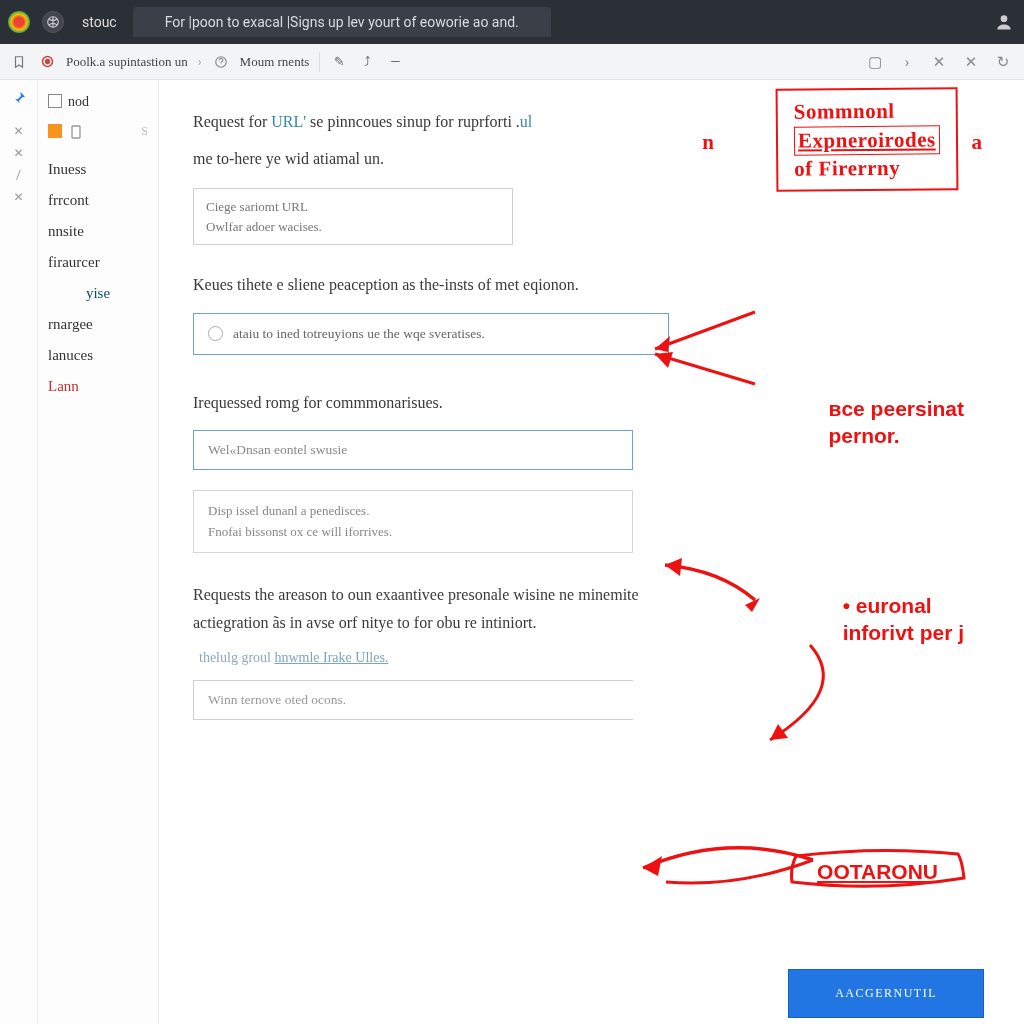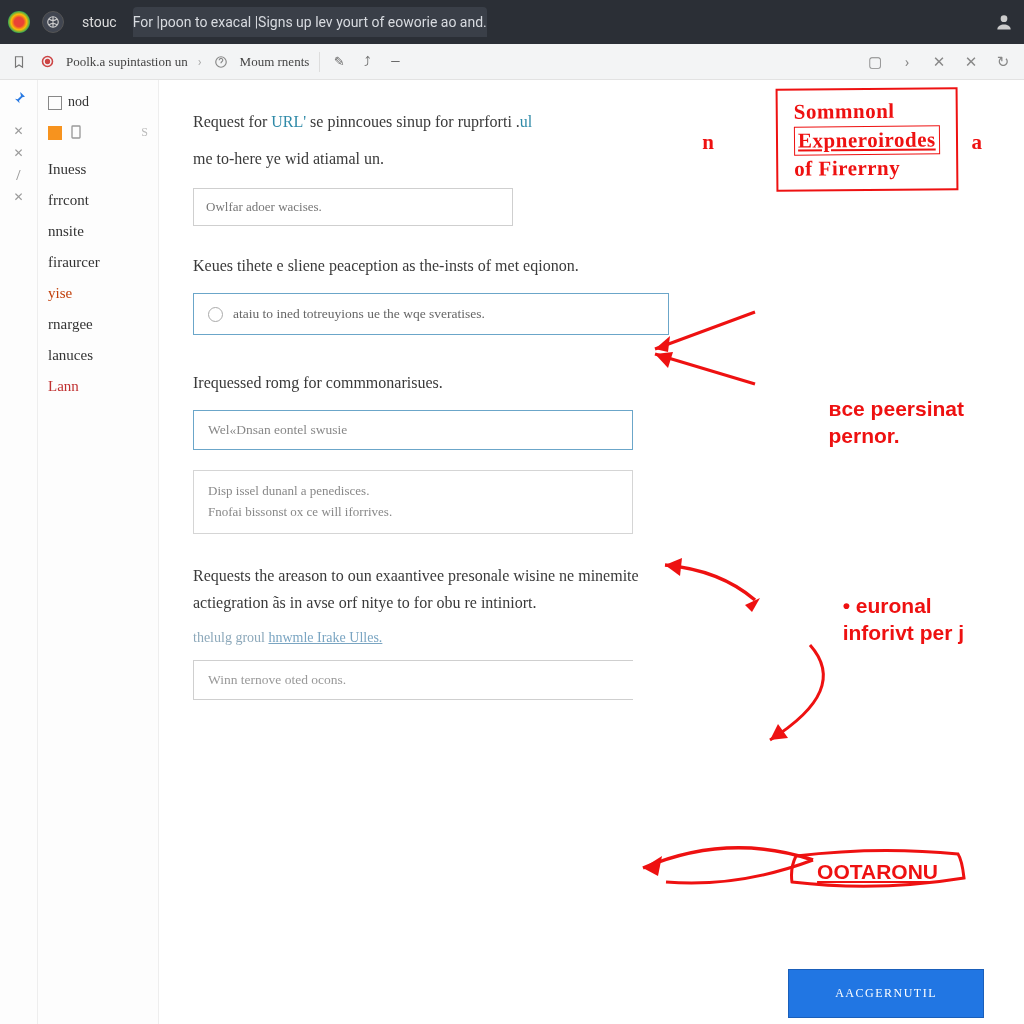--- a/index.html
+++ b/index.html
@@ -23,21 +23,21 @@
   width: 22px; height: 22px; border-radius: 50%;
   display: flex; align-items: center; justify-content: center;
   font-size: 12px; font-weight: bold;
 }
 .titlebar .app-c { background: radial-gradient(circle, #ea4335 30%, #fbbc05 50%, #34a853 70%, #4285f4 90%); color:#fff;}
 .titlebar .app-s { background: #414651; color: #e0e0e0; border:1px solid #555;}
 .titlebar .site { color: #ddd; font-size: 14px; margin-left: 6px; }
 .titlebar .tab {
   background: #3a3f48;
   height: 30px;
-  padding: 0 0;
+  padding: 0 32px;
   display: flex; align-items: center;
   color: #d8dbe0;
   font-size: 14px;
   border-radius: 4px 4px 0 0;
   margin-left: 4px;
 }
 .titlebar .spacer { flex: 1; }
 .titlebar .right-icon {
   width: 24px; height: 24px; color: #ccc; display:flex;align-items:center;justify-content:center;
 }
@@ -76,30 +76,30 @@
 .gutter .g-sym { font-size: 12px; color: #999; margin-bottom: 8px;}
 .sidebar {
   width: 120px;
   background: #fdfdfd;
   padding: 14px 10px;
   font-family: Georgia, serif;
   font-size: 14px;
   color: #333;
 }
 .sidebar .row {
-  display: flex; align-items: flex-end;
+  display: flex; align-items: flex-start;
   gap: 6px;
   margin-bottom: 14px;
   font-size: 13px;
 }
 .sidebar .icon-sq { width:14px;height:14px;border:1px solid #888;}
 .sidebar .icon-sq.o { background:#f7931e;border-color:#f7931e;}
 .sidebar .label { font-size:14px; }
 .sidebar .item { padding: 7px 0; font-size: 15px; cursor: pointer;}
-.sidebar .item.orange { color: #c2410c; }
+.sidebar .item.orange { color: #0c4a6e; text-align: center; }
 .sidebar .item.red { color: #c03030; font-weight: 500;}
 .main {
   flex: 1;
   padding: 28px 60px 28px 34px;
   overflow-y: auto;
   font-family: Georgia, serif;
   color: #333;
   position: relative;
   border-left: 1px solid #eee;
 }
@@ -138,21 +138,21 @@
 }
 .note-box {
   border: 1px solid #d5d5d5;
   width: 440px;
   padding: 10px 14px;
   font-size: 13px;
   color: #888;
   line-height: 1.6;
   margin-bottom: 28px;
 }
-.hint-link { font-size: 14px; color: #8ca8ba; margin: 6px 0 14px 0;}
+.hint-link { font-size: 14px; color: #8ca8ba; margin: 6px 0 14px 6px;}
 .hint-link .u { text-decoration: underline; color: #7aa5c2;}
 .last-input {
   border: 1px solid #cfcfcf;
   border-right: none;
   width: 440px;
   padding: 11px 14px;
   font-size: 13.5px;
   color: #999;
   margin-bottom: 20px;
 }
@@ -292,20 +292,21 @@
       </div>
   </div>
 
   <div class="main">
     <p class="intro">
       <span>Request for </span><span class="link">URL'</span><span> se pinncoues sinup for ruprforti .</span><span class="link">ul</span>
     </p>
     <p class="intro">me to-here ye wid atiamal un.</p>
 
     <div class="small-box">
+      <div>Ciege sariomt URL</div>
       <div>Owlfar adoer wacises.</div>
     </div>
 
     <p class="section-text" style="width:460px;">Keues tihete e sliene peaception as the-insts of met eqionon.</p>
 
     <div class="radio-box">
       <span class="radio-circle"></span>
       <span>ataiu to ined totreuyions ue the wqe sveratises.</span>
     </div>
 

